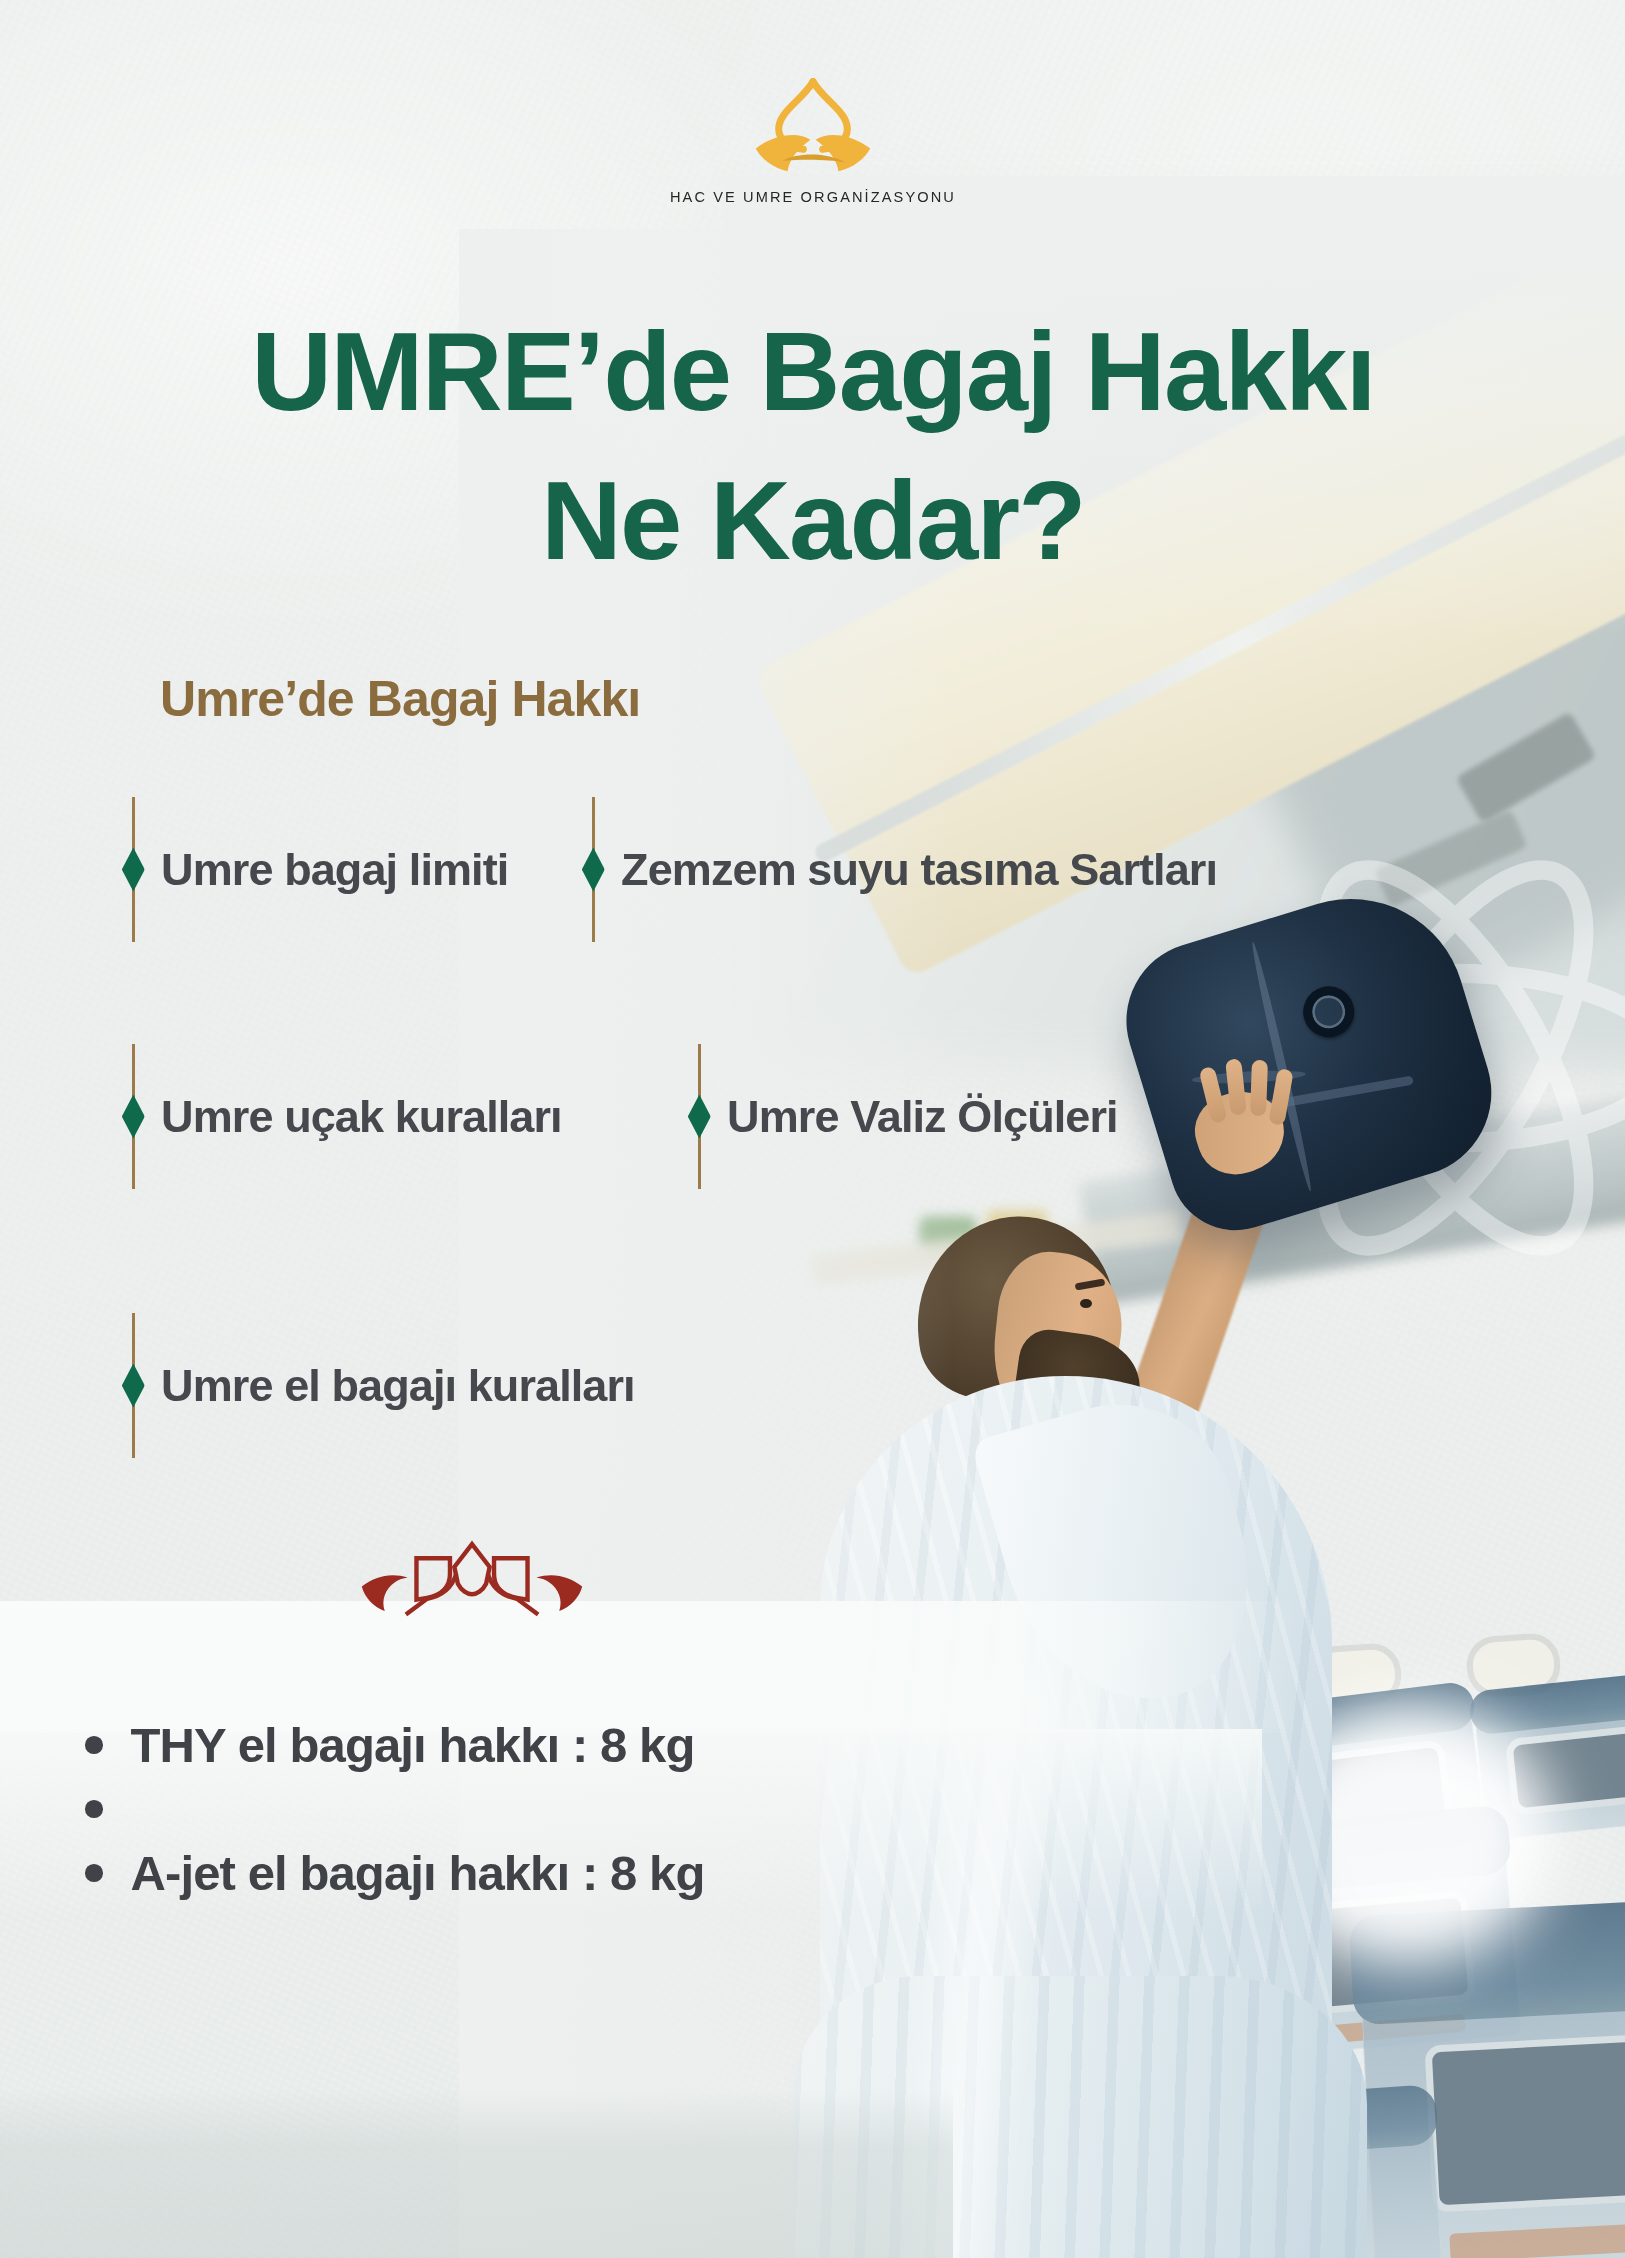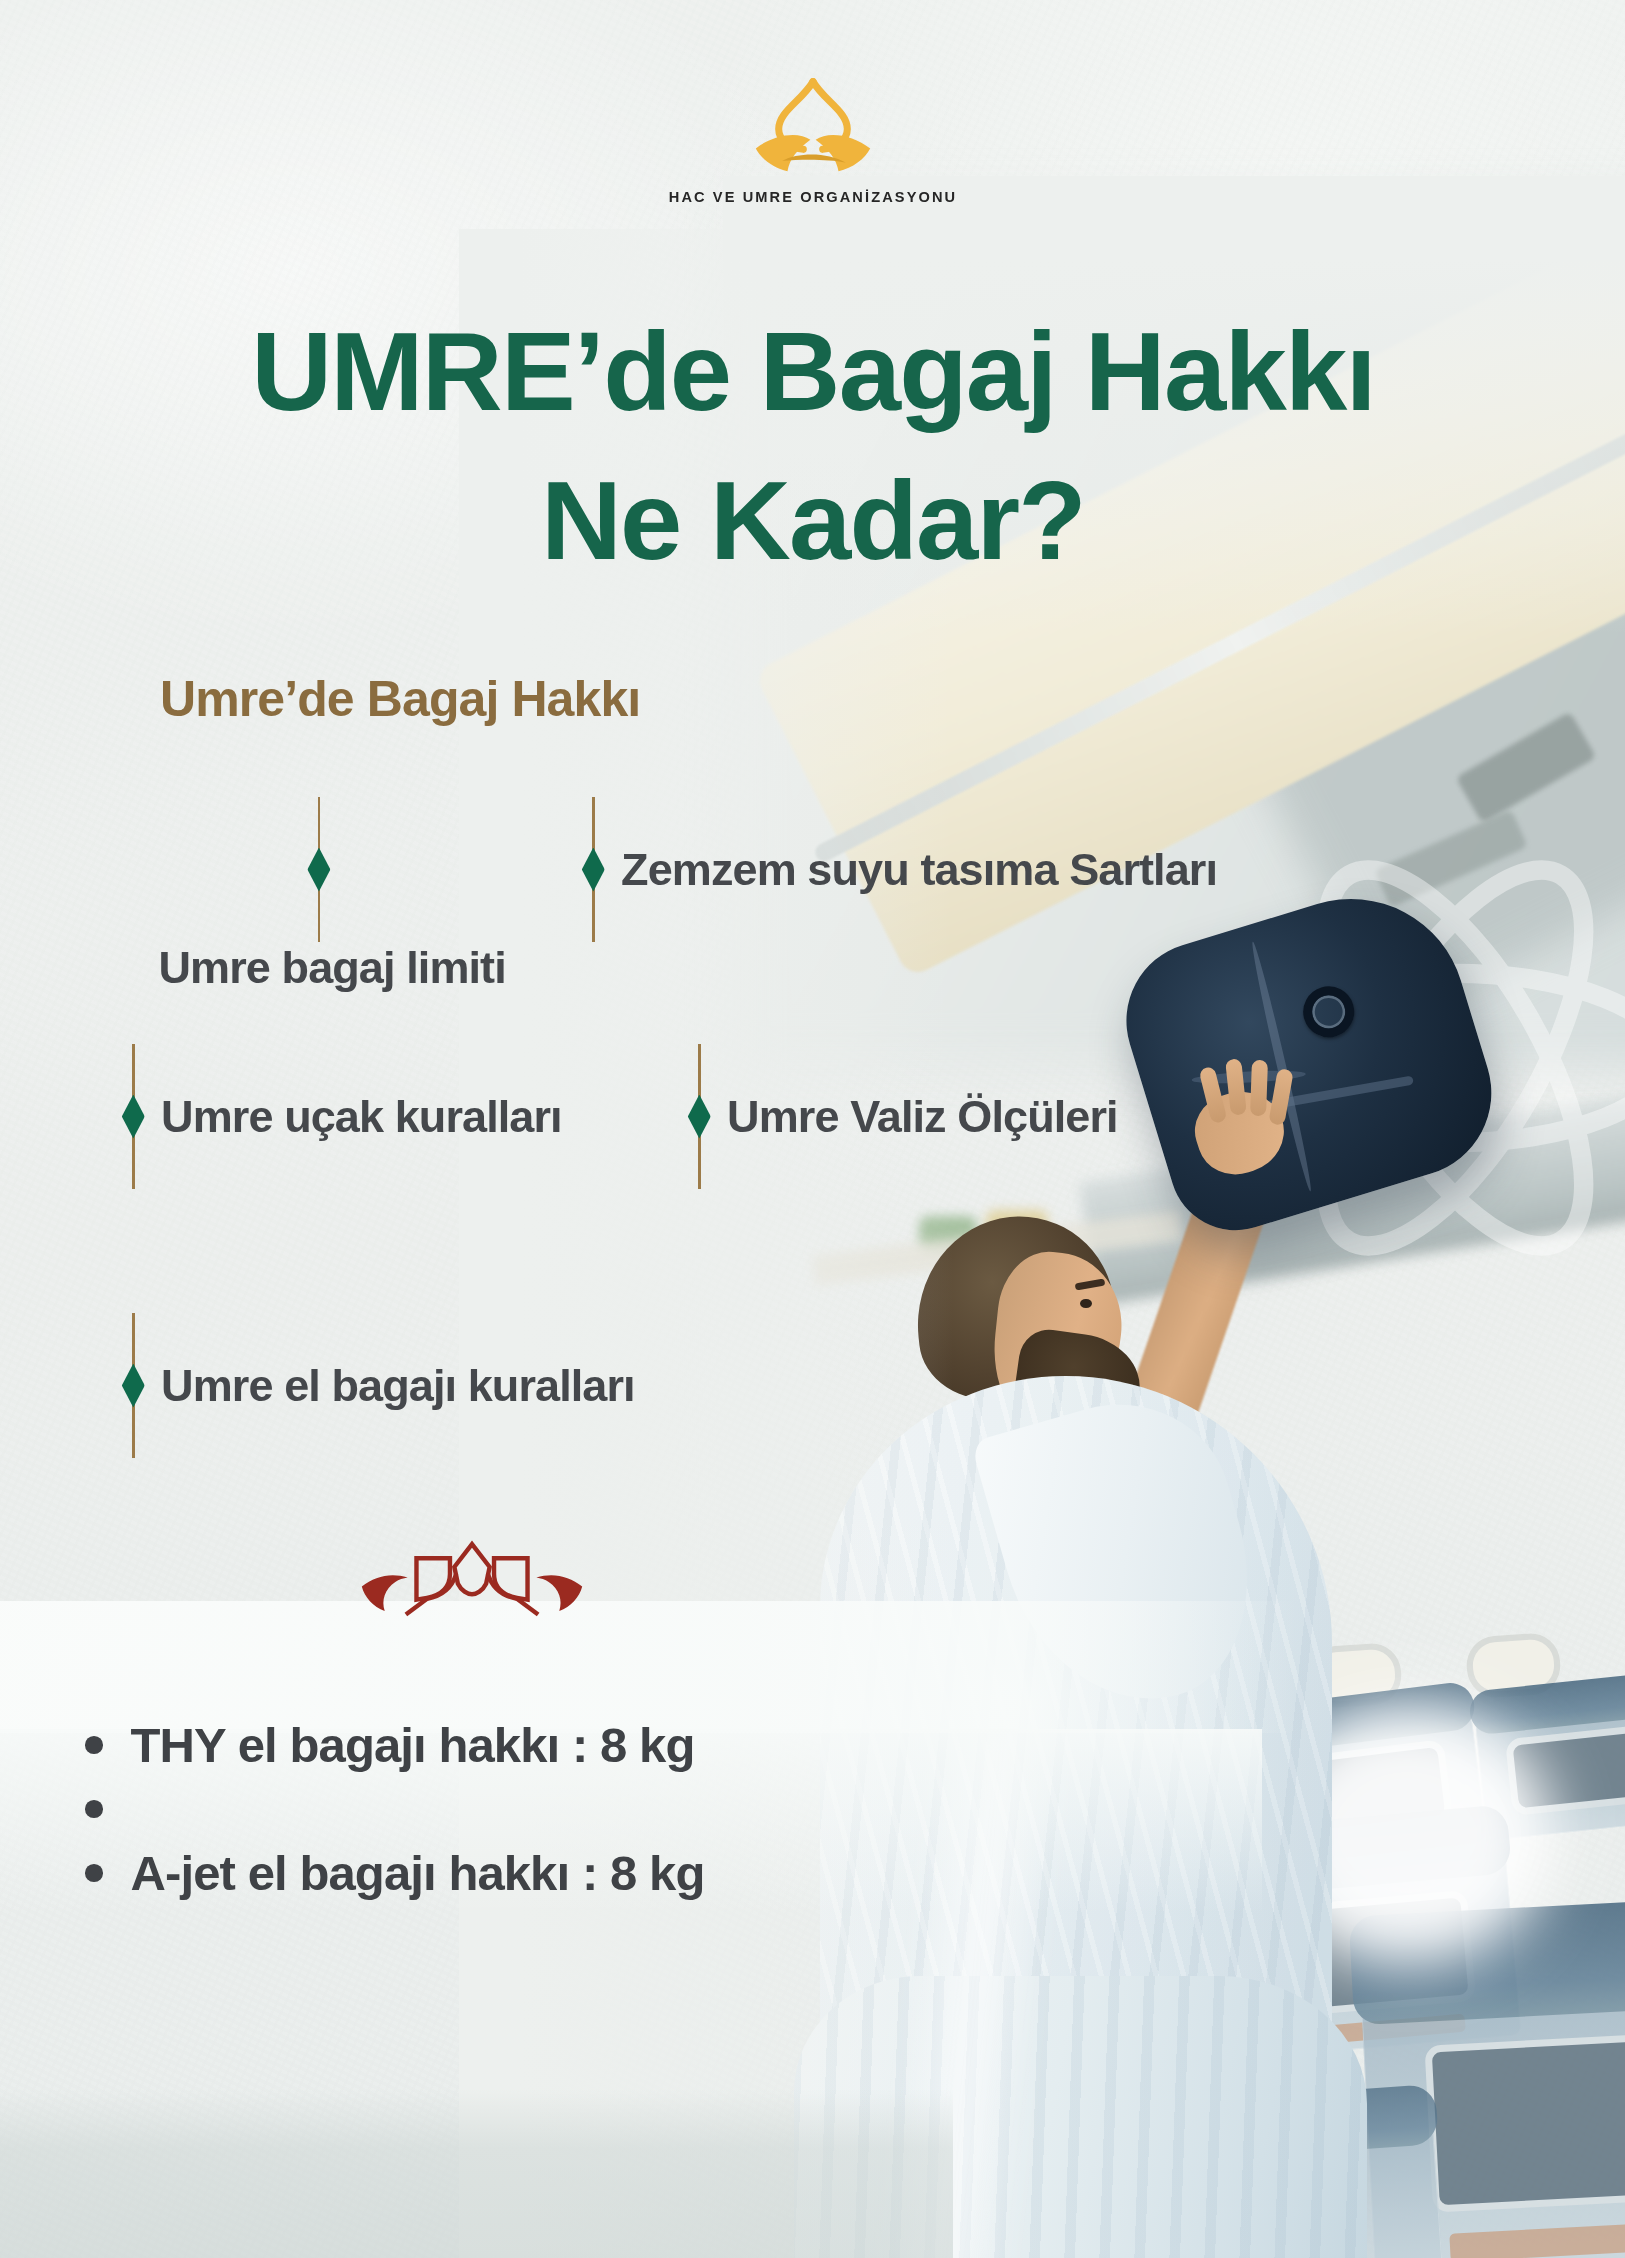--- a/index.html
+++ b/index.html
@@ -153,21 +153,21 @@
   .band-fade{left:0;top:1729px;width:1262px;height:185px;
     background:linear-gradient(180deg,rgba(247,250,249,.9) 0%,rgba(242,246,245,0) 100%);}
   .floor-shade{left:0;top:2089px;width:953px;height:169px;
     background:linear-gradient(180deg,rgba(206,215,213,0) 0%,rgba(203,212,210,.5) 35%,rgba(199,209,207,.55) 100%);}
 
   
   .logo{position:absolute;left:0;top:78px;width:100%;text-align:center;}
   .logo .brandline{margin-top:5.3px;font-weight:bold;font-size:31px;letter-spacing:0.9px;}
   .logo .gold{color:#f0b43c;}
   .logo .dark{color:#262626;}
-  .logo .tagline{margin-top:3.5px;font-weight:bold;font-size:14.6px;letter-spacing:2.1px;color:#262626;}
+  .logo .tagline{margin-top:3.5px;font-weight:normal;font-size:14.6px;letter-spacing:2.1px;color:#262626;}
 
   .title{
     position:absolute;left:0;top:298px;width:100%;text-align:center;
     color:#16654b;font-weight:bold;font-size:112px;line-height:1.33;letter-spacing:-1.8px;
   }
 
   .section-heading{
     position:absolute;left:160px;top:670px;
     color:#8a6c3f;font-weight:bold;font-size:50px;letter-spacing:-0.9px;
   }
@@ -289,21 +289,21 @@
   </div>
 
   <div class="title">
     <div>UMRE’de Bagaj Hakkı</div>
     <div>Ne Kadar?</div>
   </div>
 
   <div class="section-heading">Umre’de Bagaj Hakkı</div>
 
   <div>
-    <div class="topic" style="left:132px;top:797px;flex-direction:column;">
+    <div class="topic" style="left:132px;top:797px;">
       <div class="rail">
         <div class="gem"></div>
       </div>
       <div class="lbl">Umre bagaj limiti</div>
     </div>
     <div class="topic" style="left:592px;top:797px;">
       <div class="rail">
         <div class="gem"></div>
       </div>
       <div class="lbl">Zemzem suyu tasıma Sartları</div>

